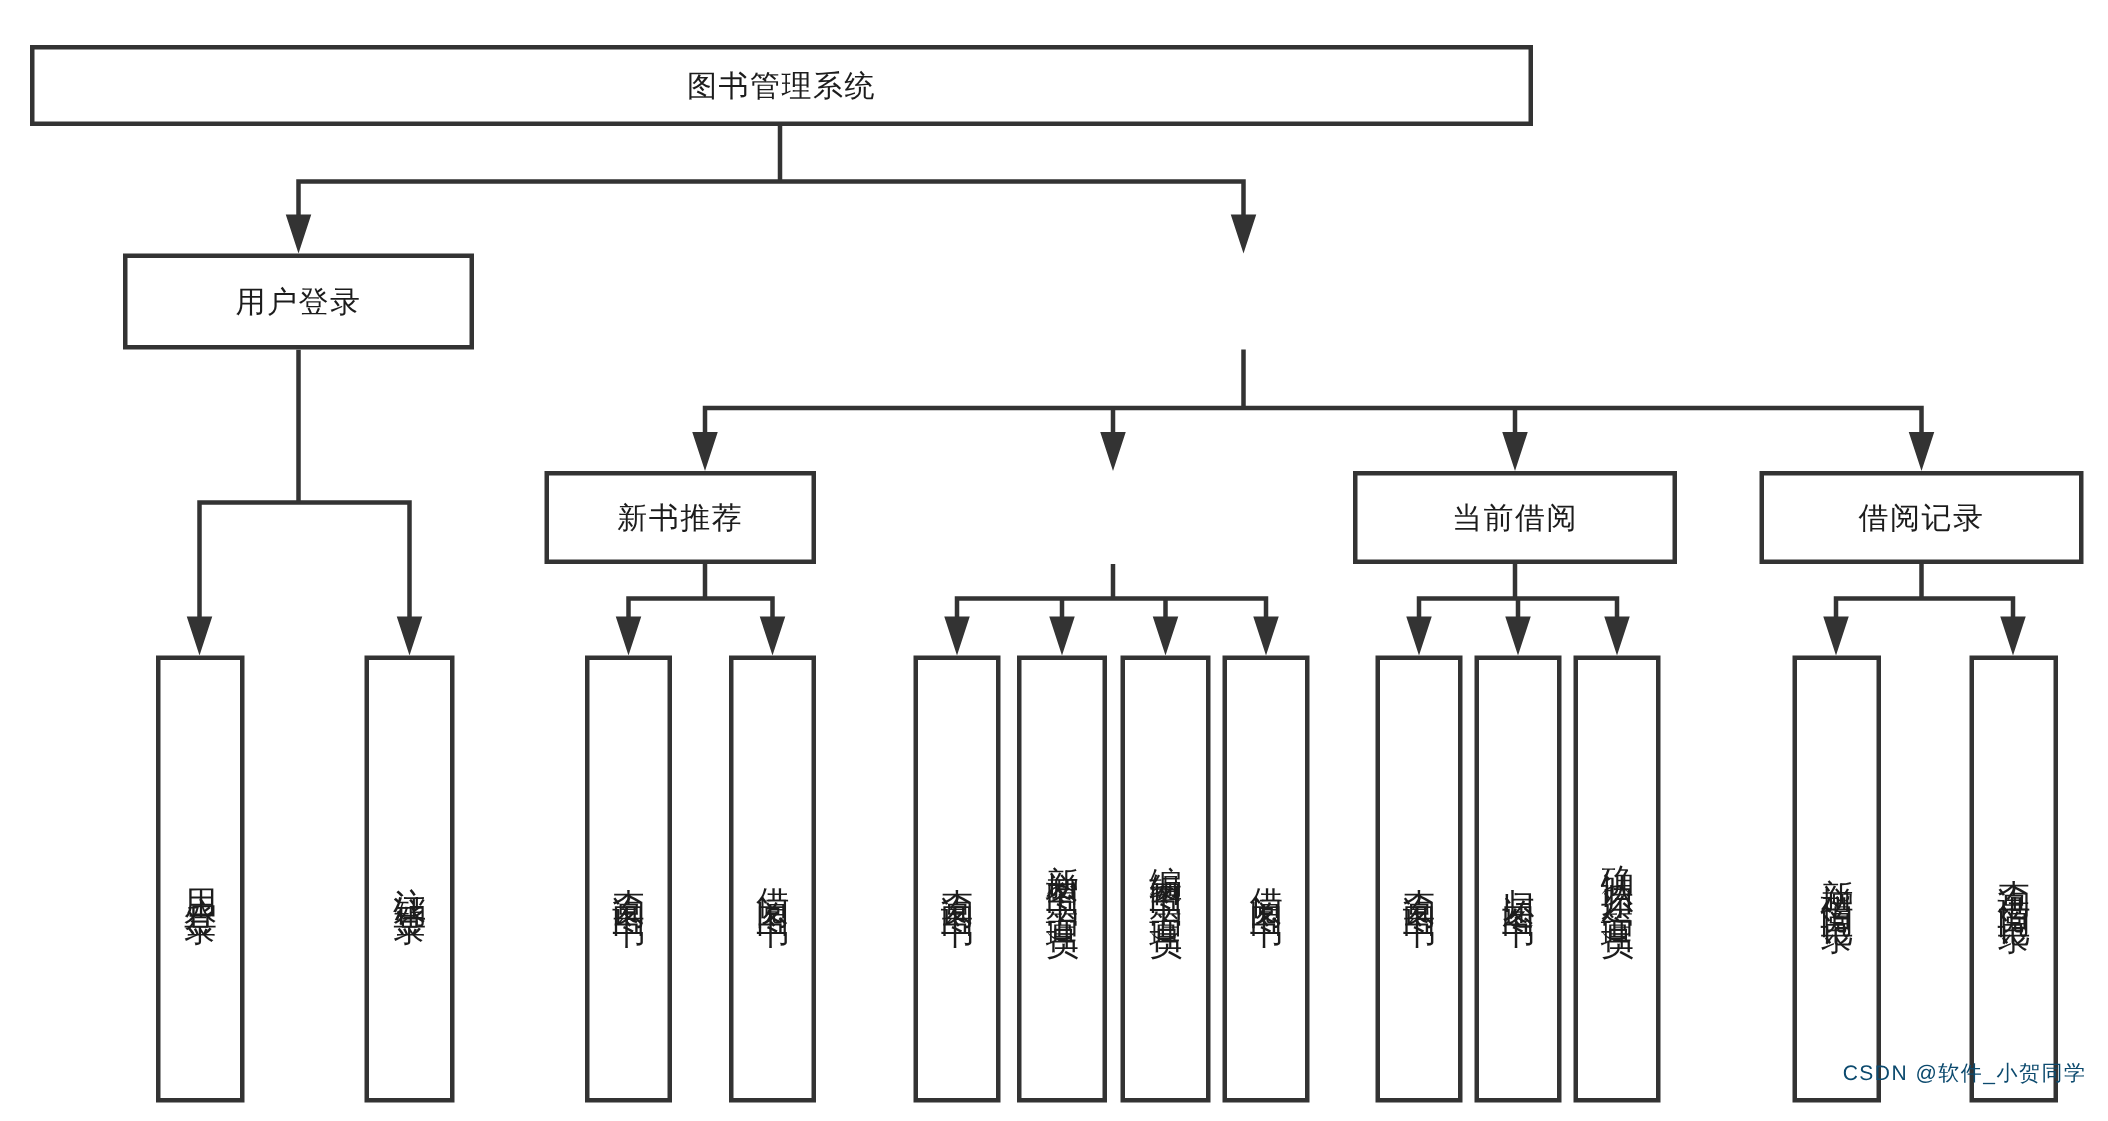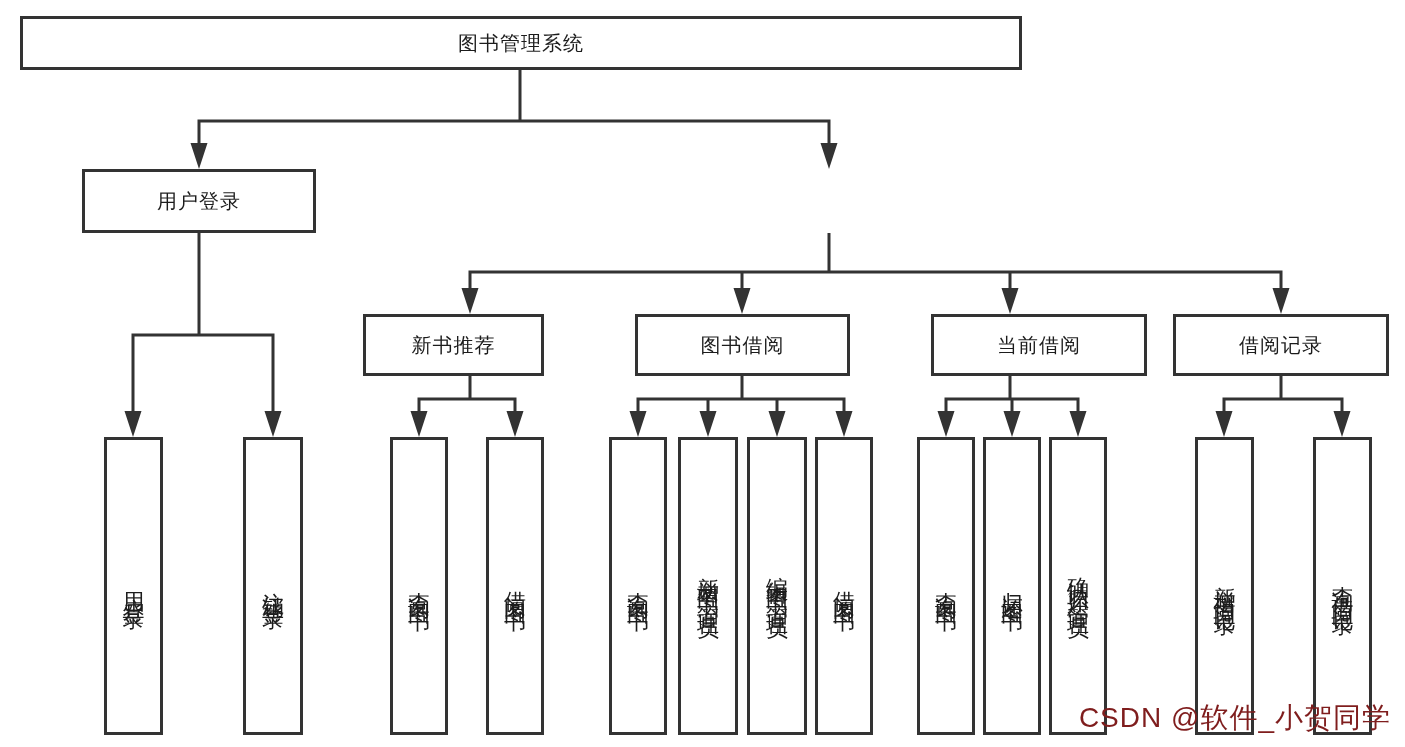--- a/index.html
+++ b/index.html
@@ -28,23 +28,23 @@
     writing-mode: vertical-rl;
     text-orientation: mixed;
     font-size: 22px;
     letter-spacing: 6px;
     line-height: 1.1;
     white-space: nowrap;
   }
   .watermark {
     position: absolute;
     right: 14px;
-    bottom: 10px;
-    font-size: 28px;
-    color: #7f1d1d;
+    bottom: 22px;
+    font-size: 14px;
+    color: #0c4a6e;
     letter-spacing: 1px;
     z-index: 3;
     white-space: nowrap;
   }
 </style>
 </head>
 <body>
 
 <div id="canvas">
 
@@ -84,35 +84,32 @@
              M699.5 411 H716.5 L708 437 Z
              M768.5 411 H785.5 L777 437 Z
              M835.5 411 H852.5 L844 437 Z
              M937.5 411 H954.5 L946 437 Z
              M1003.5 411 H1020.5 L1012 437 Z
              M1069.5 411 H1086.5 L1078 437 Z
              M1215.5 411 H1232.5 L1224 437 Z
              M1333.5 411 H1350.5 L1342 437 Z"></path>
   </svg>
 
-  <div class="box hbox" style="left:20px; top:16px; width:1002px; height:54px;">
+  <div class="box hbox" style="left:20px; top:30px; width:1002px; height:54px;">
     <span>图书管理系统</span>
   </div>
 
   <div class="box hbox" style="left:82px; top:169px; width:234px; height:64px;">
     <span>用户登录</span>
   </div>
 
   <div class="box hbox" style="left:363px; top:314px; width:181px; height:62px;">
     <span>新书推荐</span>
   </div>
-  <div class="box hbox" style="left:635px; top:314px; width:215px; height:62px;">
-    <span>图书借阅</span>
-  </div>
-  <div class="box hbox" style="left:902px; top:314px; width:216px; height:62px;margin-left:29px;">
+  <div class="box hbox" style="left:902px; top:314px; width:216px; height:62px;">
     <span>当前借阅</span>
   </div>
   <div class="box hbox" style="left:1173px; top:314px; width:216px; height:62px;">
     <span>借阅记录</span>
   </div>
 
   <div class="box leaf" style="left:104px; top:437px; width:59px; height:298px;">
     <span class="vtext">用户登录</span>
   </div>
   <div class="box leaf" style="left:243px; top:437px; width:60px; height:298px;">

